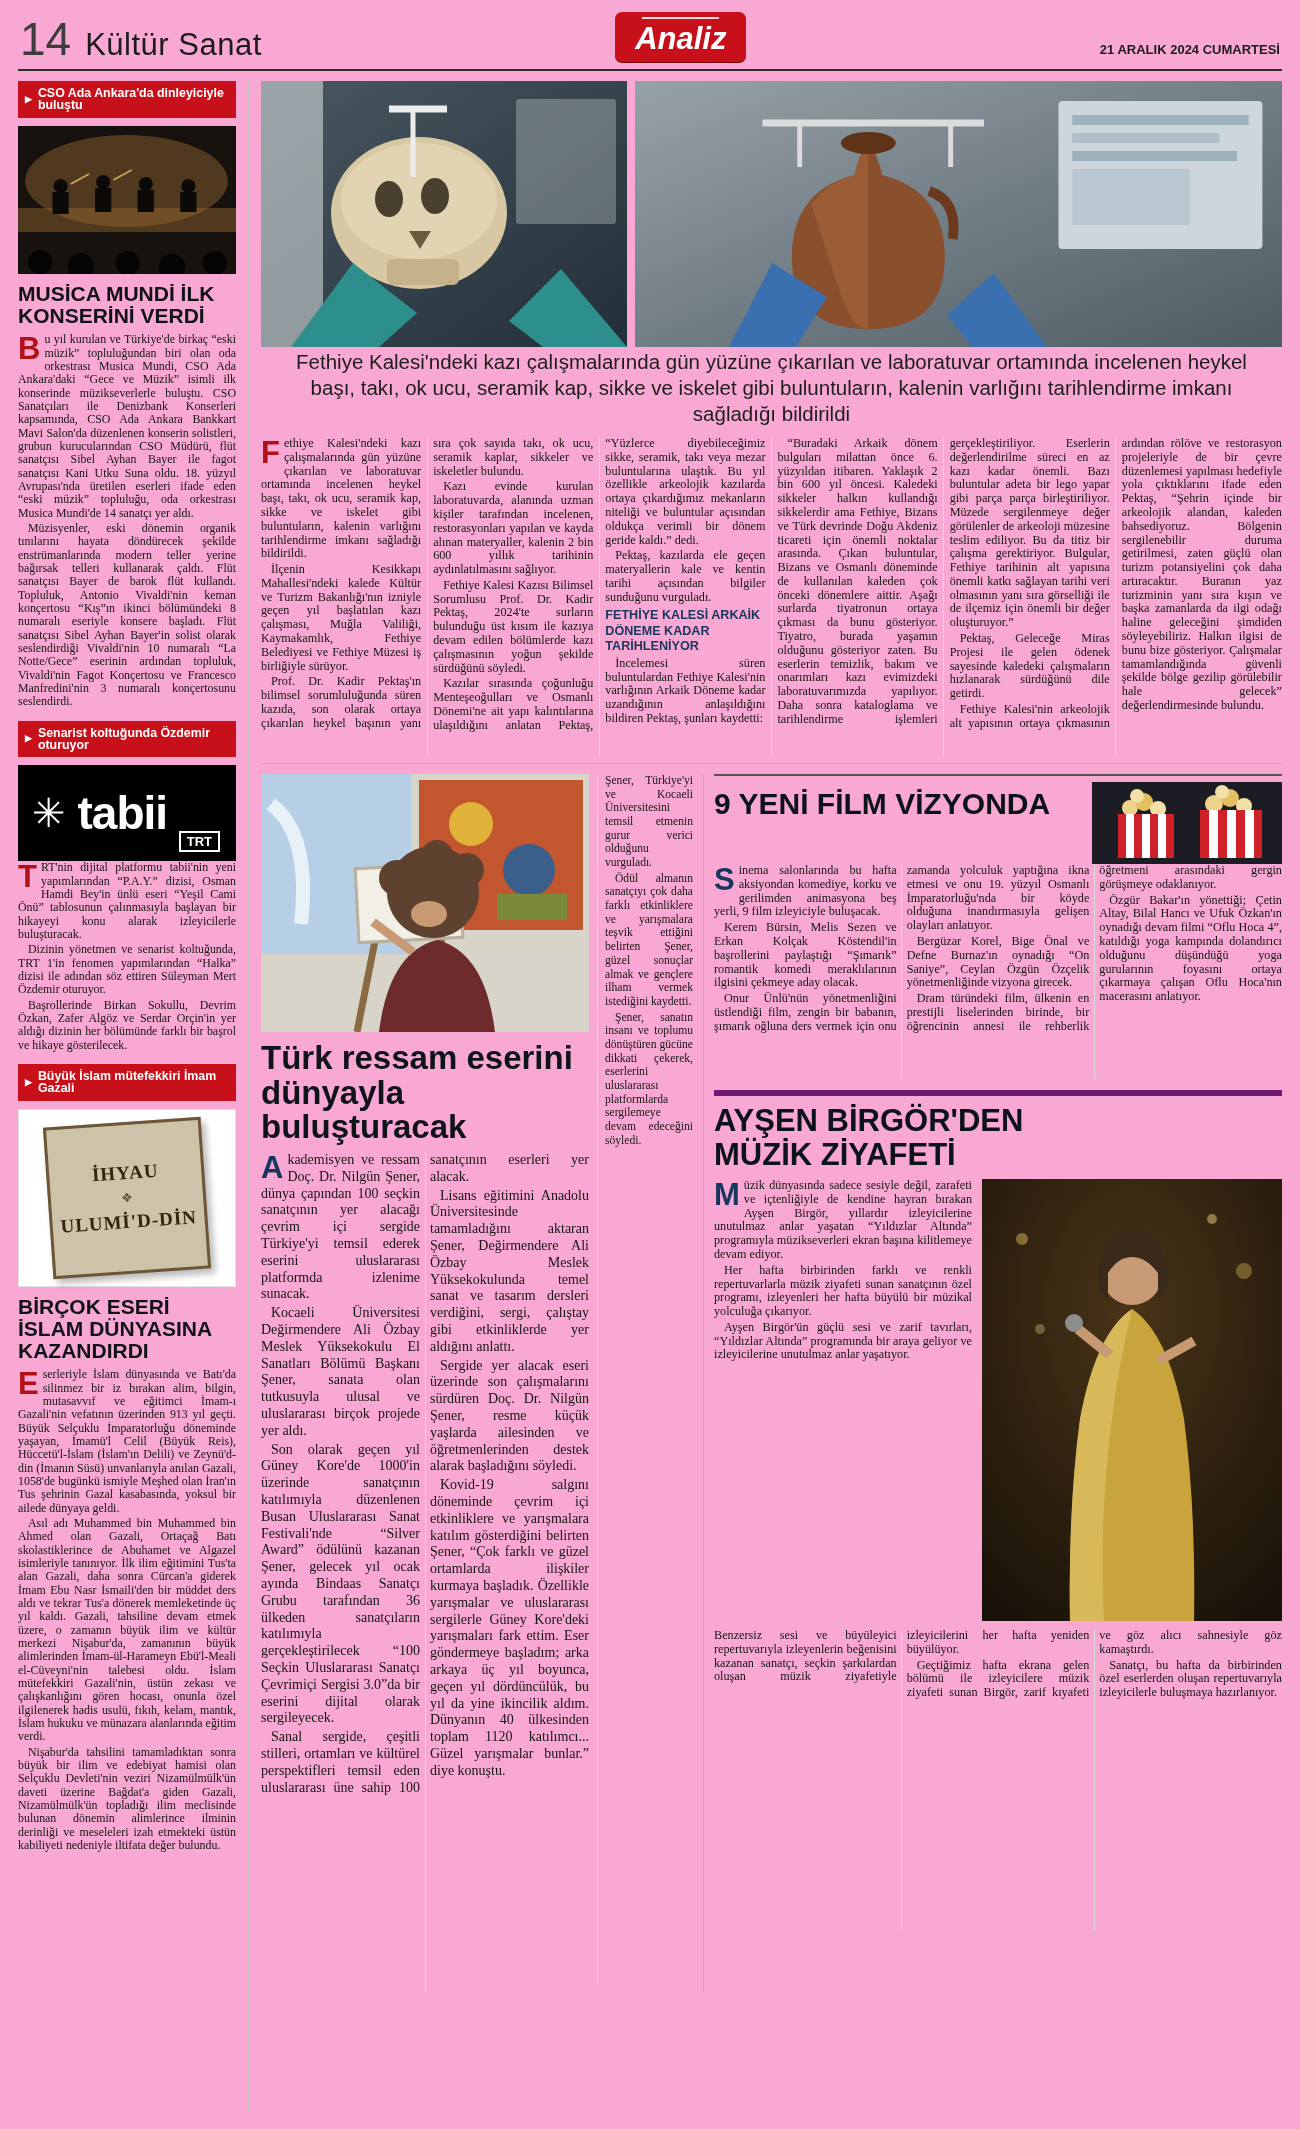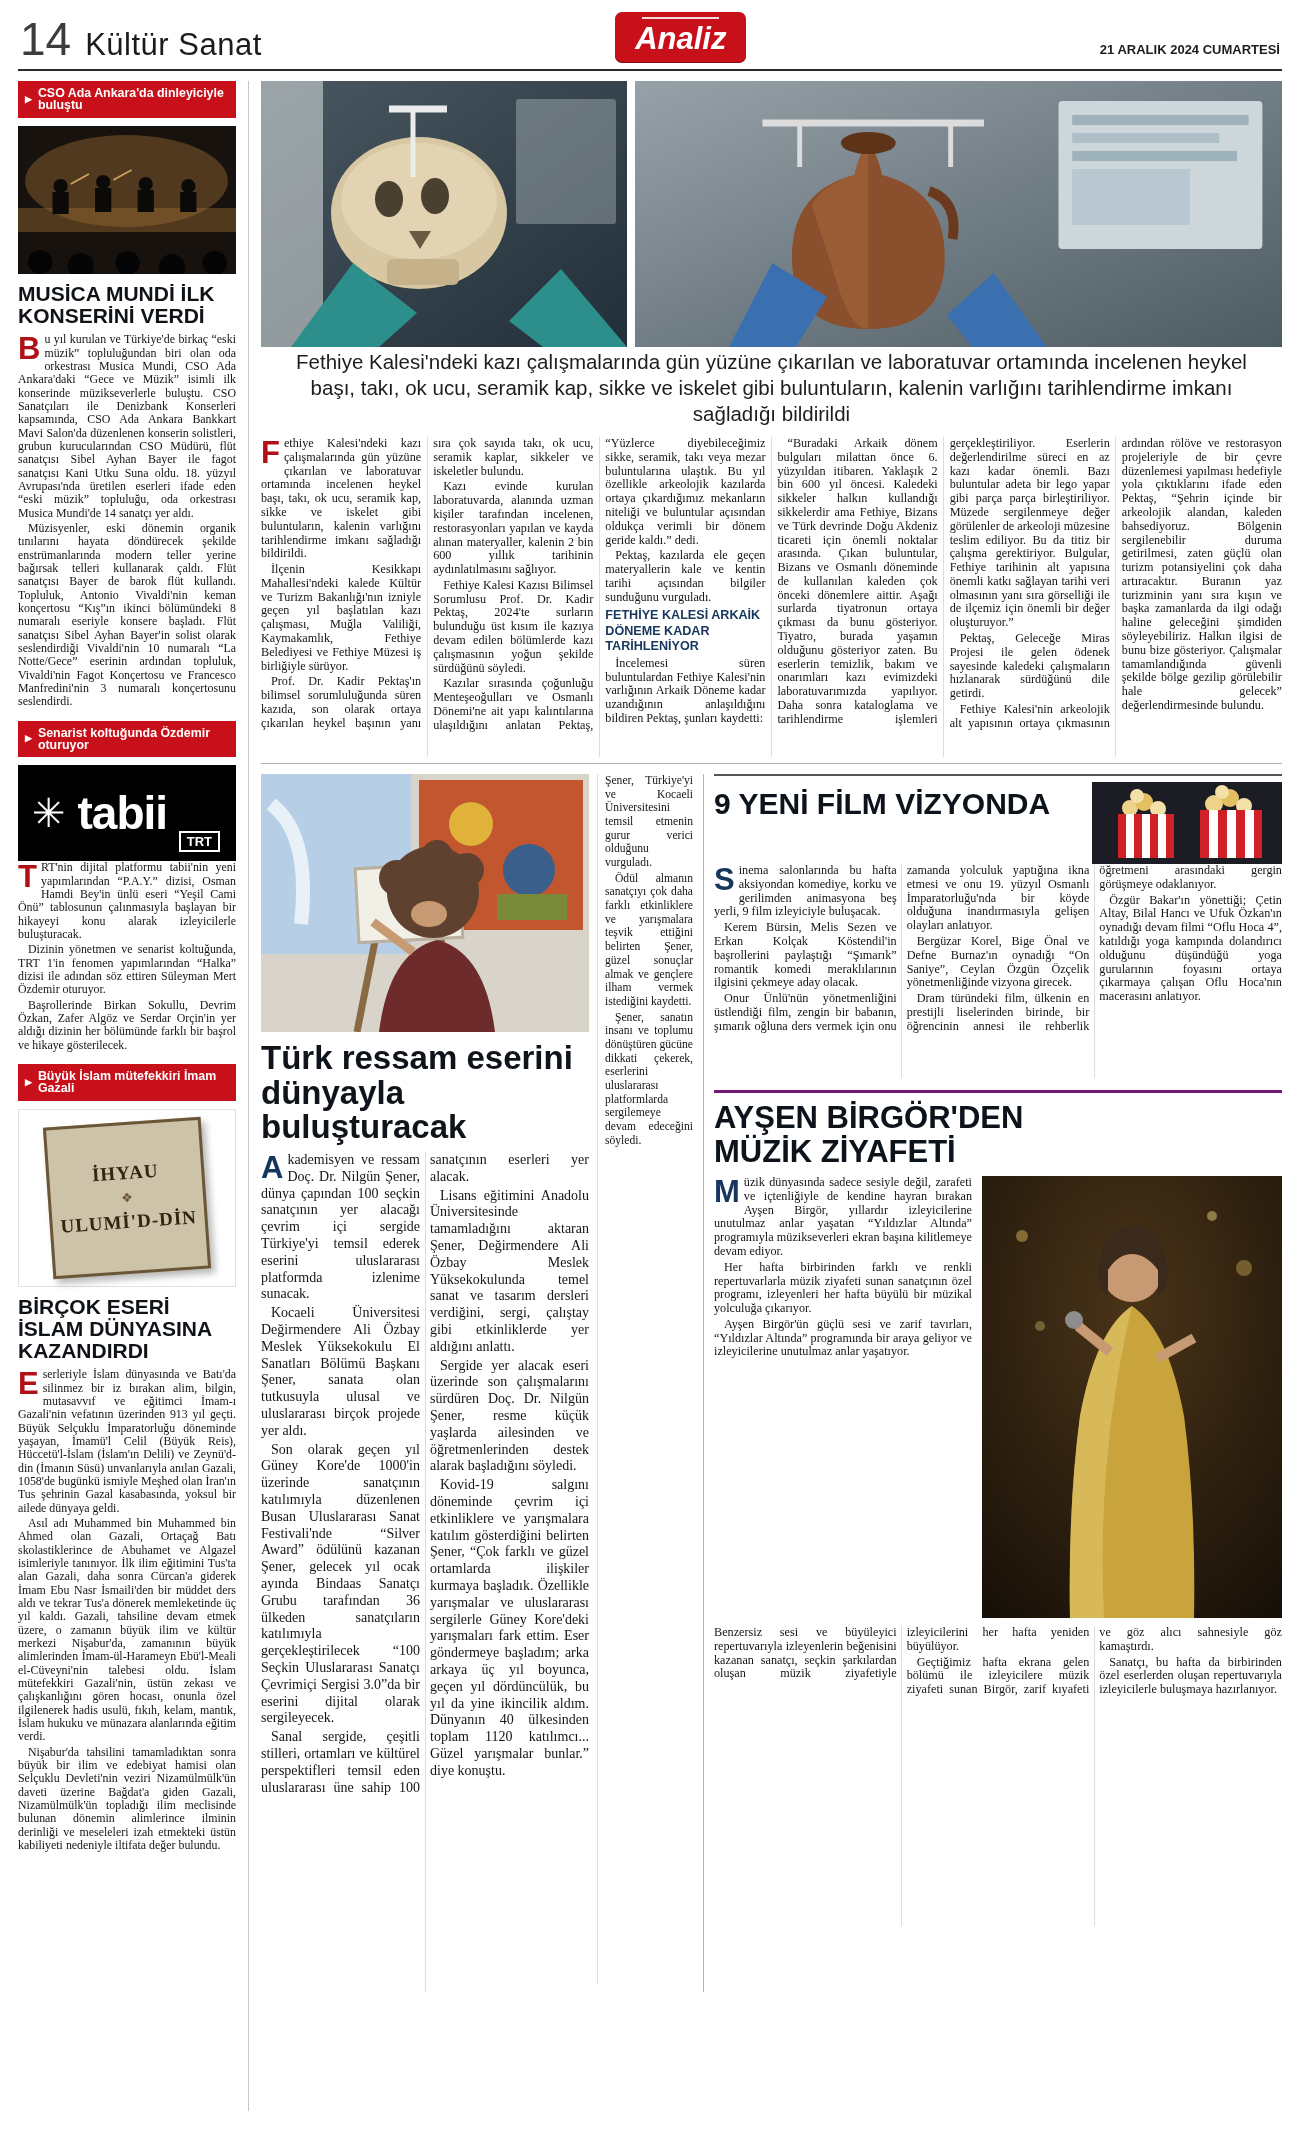--- a/index.html
+++ b/index.html
@@ -1,16 +1,16 @@
 <!DOCTYPE html>
 <html lang="tr"><head>
 <meta charset="utf-8">
 <style>
   html,body{margin:0;padding:0;background:#9a9a9a;}
-  .page{width:1300px;height:2129px;margin:0 auto;background:#ffffff;box-sizing:border-box;
+  .page{width:1300px;height:2129px;margin:0 auto;background:#f9a8d4;box-sizing:border-box;
         padding:10px 18px;position:relative;overflow:hidden;color:#141414;
         font-family:"Liberation Serif",serif;}
   
   .ph{display:flex;align-items:flex-end;justify-content:space-between;border-bottom:2.5px solid #2b2b2b;padding:2px 2px 7px;}
   .ph-left{display:flex;align-items:baseline;gap:14px;}
   .pagenum{font:400 46px/1 "Liberation Sans",sans-serif;color:#3c3c3c;}
   .section-name{font:400 31px/1 "Liberation Sans",sans-serif;color:#1b1b1b;letter-spacing:.5px;}
   .logo{background:#c8101a;color:#fff;border-radius:7px;padding:5px 20px 8px;font:italic 700 31px/1 "Liberation Sans",sans-serif;box-shadow:0 1px 0 #7e0a10;}
   .logo::before{content:"";display:block;height:2px;background:#fff;opacity:.85;margin:0 auto 4px;width:84%;}
   .date{font:700 13px/1 "Liberation Sans",sans-serif;color:#1c1c1c;padding-bottom:6px;}
@@ -55,21 +55,21 @@
   .painter-photo{width:100%;height:258px;}
   .ressam-headline{font:700 33px/1.05 "Liberation Sans",sans-serif;color:#0f141b;margin:9px 0 7px;}
   .ressam-body{column-count:2;column-gap:10px;column-rule:1px solid #ddd;height:840px;overflow:hidden;font-size:14px;line-height:1.2;}
   .ressam-side{flex:1;border-left:1px solid #ddd;padding-left:7px;font-size:11.6px;line-height:1.18;height:1210px;overflow:hidden;}
   .right-stack{flex:1;border-left:1px solid #b3b3b3;padding-left:10px;min-width:0;}
   .film-rule{border-top:2px solid #555;margin:0 0 6px;}
   .film-head{display:flex;justify-content:space-between;align-items:flex-start;gap:10px;}
   .film-headline{font:700 30px/1.05 "Liberation Sans",sans-serif;color:#0d131b;margin:6px 0 10px;}
   .popcorn-photo{width:190px;height:82px;flex:none;}
   .film-body{column-count:3;column-gap:10px;column-rule:1px solid #ddd;height:214px;overflow:hidden;}
-  .aysen{margin-top:12px;border-top:3px solid #701a75;padding-top:8px;}
+  .aysen{margin-top:12px;border-top:6px solid #701a75;padding-top:8px;}
   .aysen-headline{font:700 31px/1.08 "Liberation Sans",sans-serif;color:#0d131b;margin:0 0 8px;}
   .aysen-top{display:flex;gap:10px;}
   .aysen-top-text{flex:1;height:442px;overflow:hidden;}
   .singer-photo{width:300px;height:442px;flex:none;}
   .aysen-bottom{column-count:3;column-gap:10px;column-rule:1px solid #ddd;height:300px;overflow:hidden;margin-top:8px;}
 </style>
 </head>
 <body>
 
 <div class="page">

